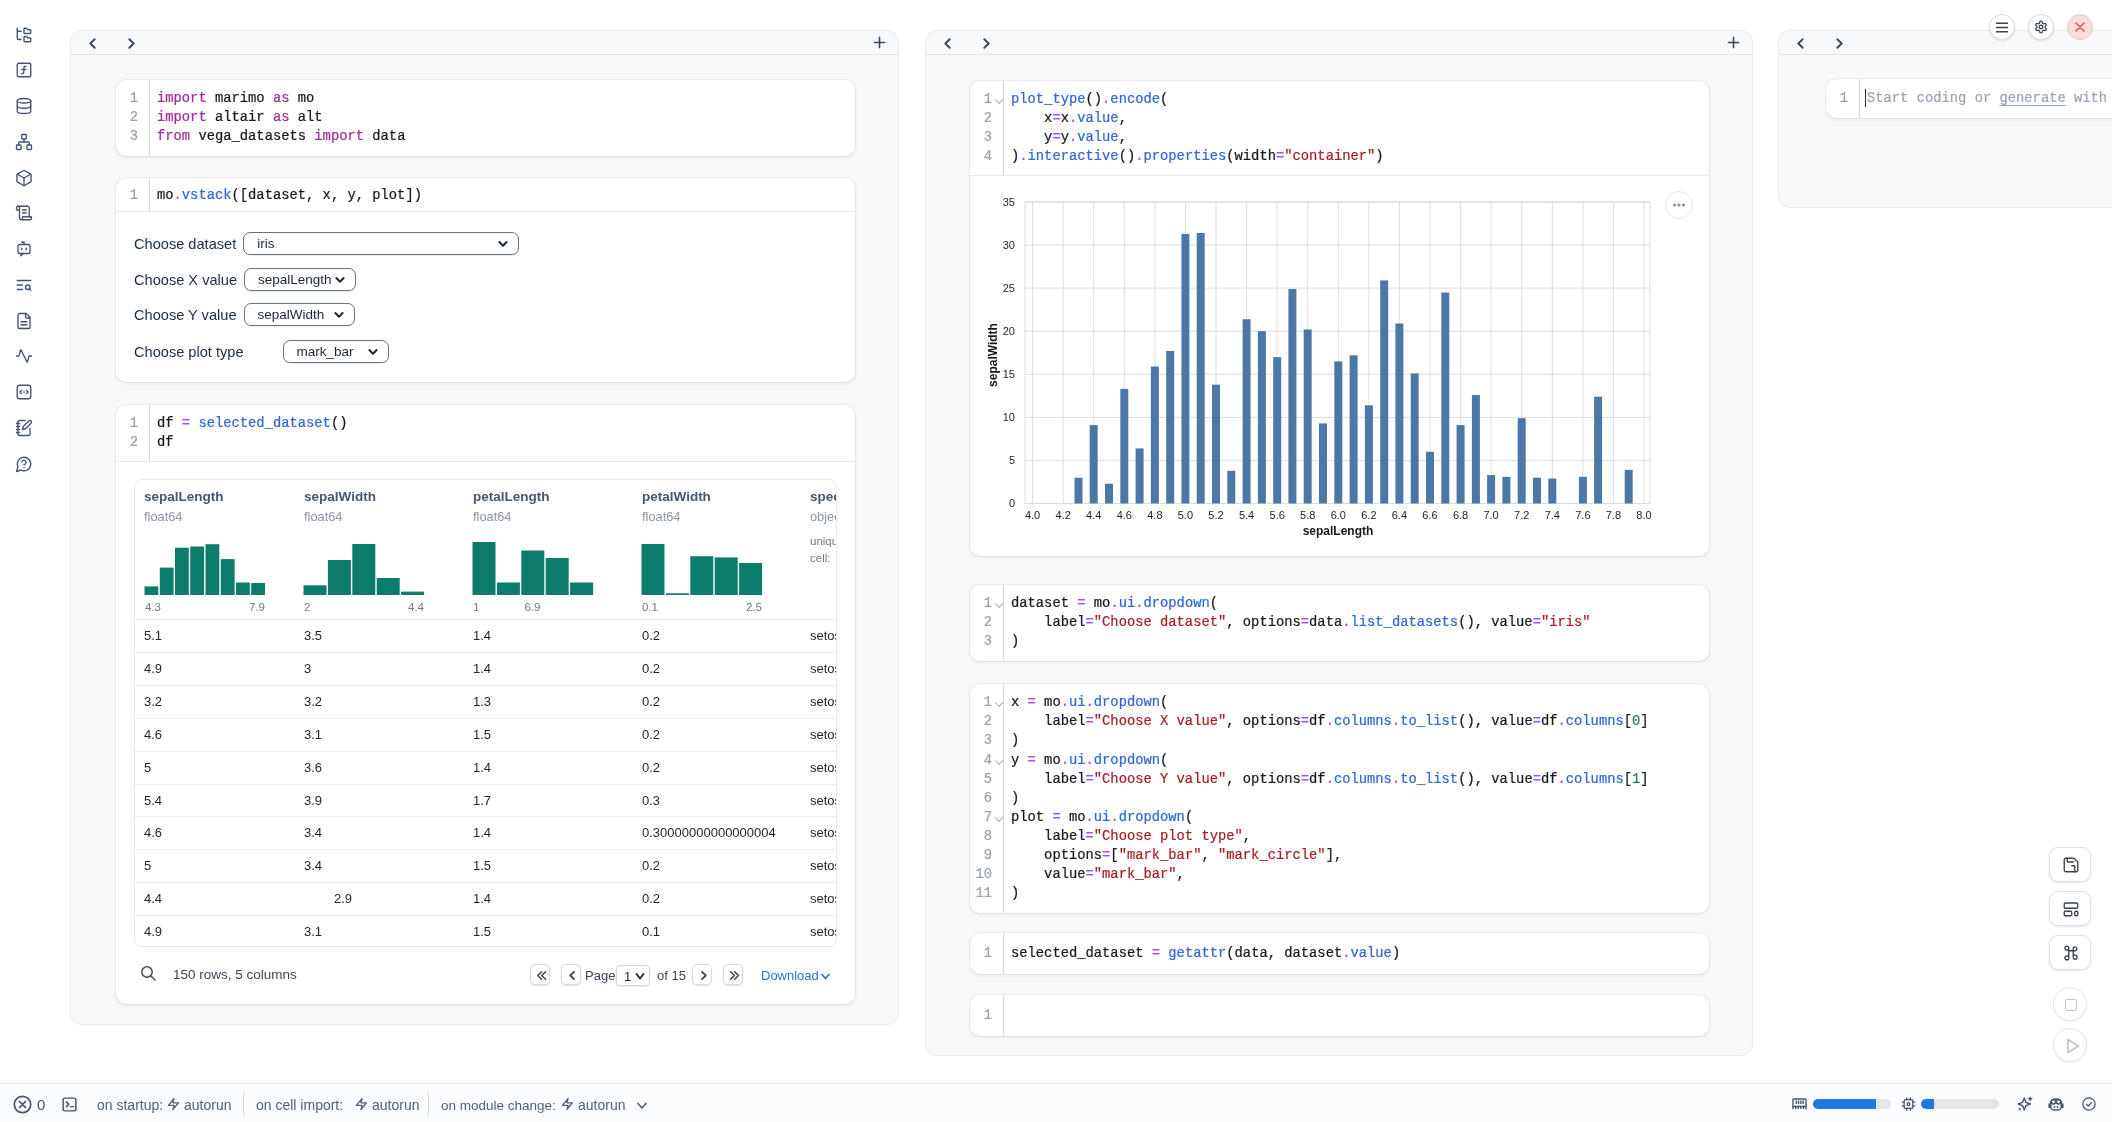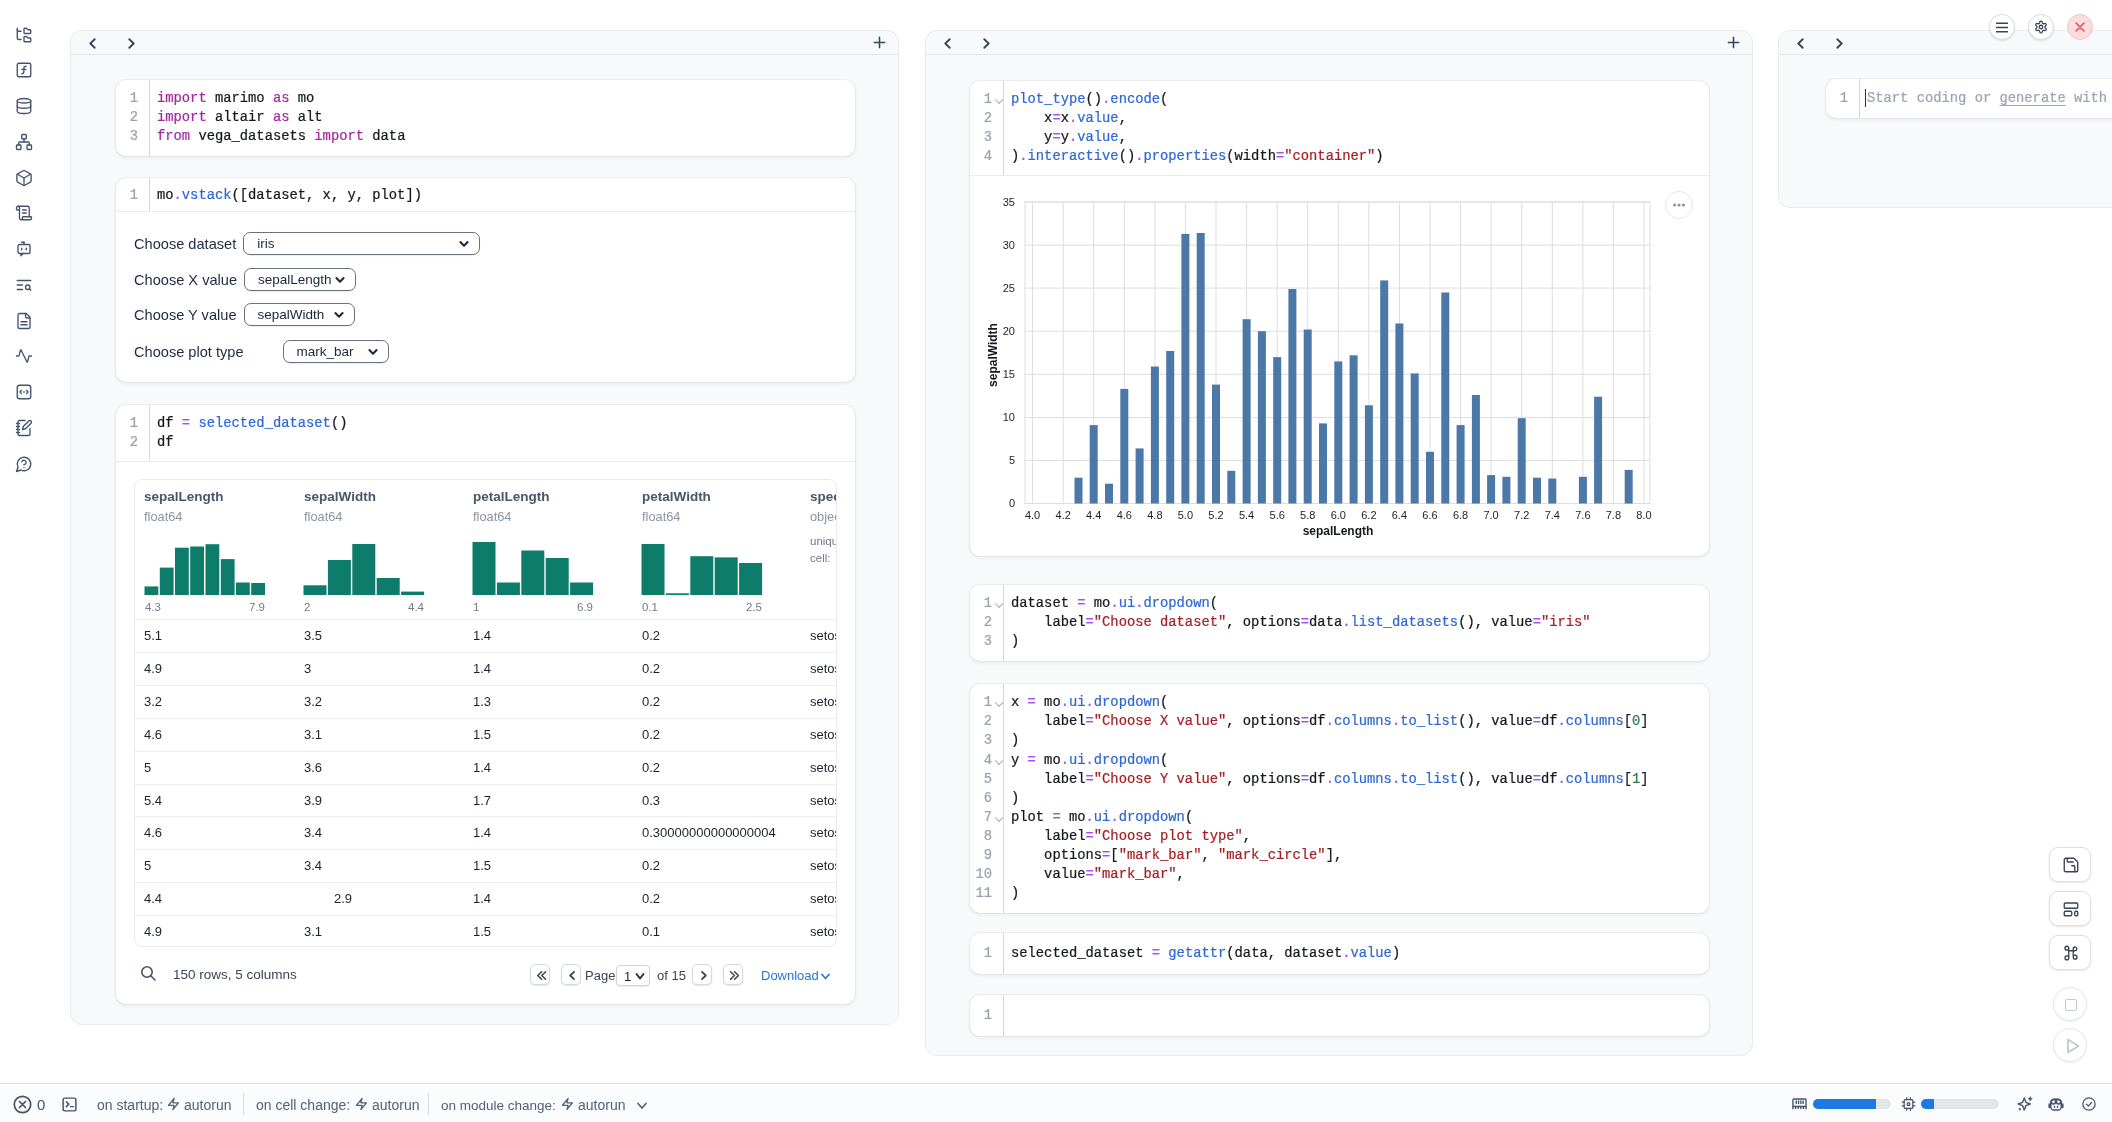--- a/index.html
+++ b/index.html
@@ -143,21 +143,21 @@
   </div>
 </div>
 
 <div class="cell" style="left:116px;top:178px;width:739px;height:204px;">
   <div class="code codeborder" style="height:34px;">
     <div class="gut" style="padding-top:7.6px;"><div>1</div></div>
     <div class="lines" style="padding-top:7.6px;"><div>mo<span class="op">.</span><span class="fn">vstack</span>([dataset, x, y, plot])</div></div>
   </div>
   <div class="droprow" style="top:54px;">
       <span class="droplab">Choose dataset</span>
-      <span class="sel" style="width:237px;">iris<svg class="selchev" width="12" height="12" viewBox="0 0 12 12">
+      <span class="sel" style="width:276px;">iris<svg class="selchev" width="12" height="12" viewBox="0 0 12 12">
           <path d="M2.4 4 6 7.8 9.6 4" stroke="#1d2a3f" stroke-width="2" fill="none" stroke-linecap="round" stroke-linejoin="round"></path>
         </svg></span>
     </div>
   <div class="droprow" style="top:90px;">
       <span class="droplab">Choose X value</span>
       <span class="sel" style="width:112px;">sepalLength<svg class="selchev" width="12" height="12" viewBox="0 0 12 12">
           <path d="M2.4 4 6 7.8 9.6 4" stroke="#1d2a3f" stroke-width="2" fill="none" stroke-linecap="round" stroke-linejoin="round"></path>
         </svg></span>
     </div>
   <div class="droprow" style="top:125px;">
@@ -208,21 +208,21 @@
     <div class="th" style="left:338px;top:9px;">petalLength</div>
     <div class="tt" style="left:338px;top:29px;">float64</div>
     <svg style="position:absolute;left:337px;top:60px;" width="122" height="55">
         <rect x="0.5" y="2.0" width="23.0" height="53.0" fill="#0e7c6b"></rect>
         <rect x="24.9" y="42.5" width="23.0" height="12.5" fill="#0e7c6b"></rect>
         <rect x="49.3" y="10.5" width="23.0" height="44.5" fill="#0e7c6b"></rect>
         <rect x="73.7" y="18.0" width="23.0" height="37.0" fill="#0e7c6b"></rect>
         <rect x="98.1" y="42.5" width="23.0" height="12.5" fill="#0e7c6b"></rect>
       </svg>
     <div class="hl" style="left:338px;top:121px;">1</div>
-    <div class="hl" style="left:337px;top:121px;width:121px;text-align:right;">6.9</div>
+    <div class="hl" style="left:337px;top:121px;width:121px;text-align:center;">6.9</div>
     <div class="th" style="left:507px;top:9px;">petalWidth</div>
     <div class="tt" style="left:507px;top:29px;">float64</div>
     <svg style="position:absolute;left:506px;top:60px;" width="122" height="55">
         <rect x="0.5" y="4.0" width="23.0" height="51.0" fill="#0e7c6b"></rect>
         <rect x="24.9" y="53.3" width="23.0" height="1.7" fill="#0e7c6b"></rect>
         <rect x="49.3" y="16.2" width="23.0" height="38.8" fill="#0e7c6b"></rect>
         <rect x="73.7" y="17.4" width="23.0" height="37.6" fill="#0e7c6b"></rect>
         <rect x="98.1" y="23.0" width="23.0" height="32.0" fill="#0e7c6b"></rect>
       </svg>
     <div class="hl" style="left:507px;top:121px;">0.1</div>
@@ -571,21 +571,21 @@
       <rect x="3" y="3" width="18" height="18" rx="2.5"></rect>
       <path d="M7.5 8 l3.5 3.5 L7.5 15"></path>
       <path d="M13.5 15 h4"></path>
     </svg>
   <span class="abs" style="left:97px;top:13px;">on startup:</span>
   <svg class="abs" style="left:166px;top:12px;" width="15" height="16" viewBox="0 0 24 24" fill="none" stroke="#51617c" stroke-width="2" stroke-linejoin="round">
       <path d="M4 14 L13 3 L11 10 L20 10 L11 21 L13 14 Z"></path>
     </svg>
   <span class="abs" style="left:184px;top:13px;">autorun</span>
   <span class="abs" style="left:243px;top:9px;width:1px;height:22px;background:#d4d9e1;"></span>
-  <span class="abs" style="left:256px;top:13px;">on cell change:</span>
+  <span class="abs" style="left:256px;top:13px;">on cell import:</span>
   <svg class="abs" style="left:354px;top:12px;" width="15" height="16" viewBox="0 0 24 24" fill="none" stroke="#51617c" stroke-width="2" stroke-linejoin="round">
       <path d="M4 14 L13 3 L11 10 L20 10 L11 21 L13 14 Z"></path>
     </svg>
   <span class="abs" style="left:372px;top:13px;">autorun</span>
   <span class="abs" style="left:428px;top:9px;width:1px;height:22px;background:#d4d9e1;"></span>
   <span class="abs" style="left:441px;top:13.5px;font-size:13.5px;">on module change:</span>
   <svg class="abs" style="left:560px;top:12px;" width="15" height="16" viewBox="0 0 24 24" fill="none" stroke="#51617c" stroke-width="2" stroke-linejoin="round">
       <path d="M4 14 L13 3 L11 10 L20 10 L11 21 L13 14 Z"></path>
     </svg>
   <span class="abs" style="left:578px;top:13px;">autorun</span>

